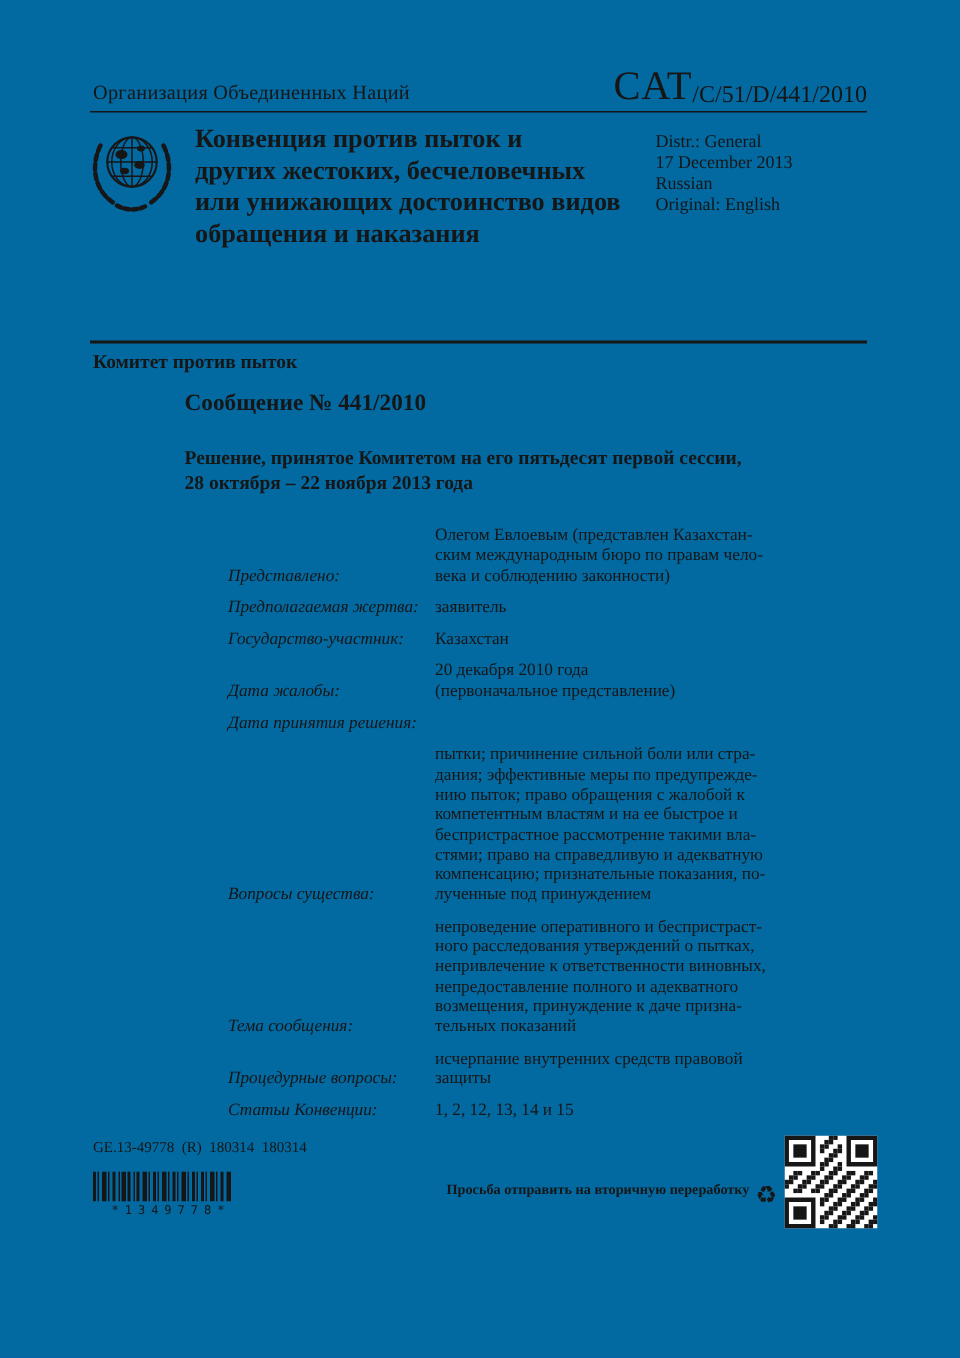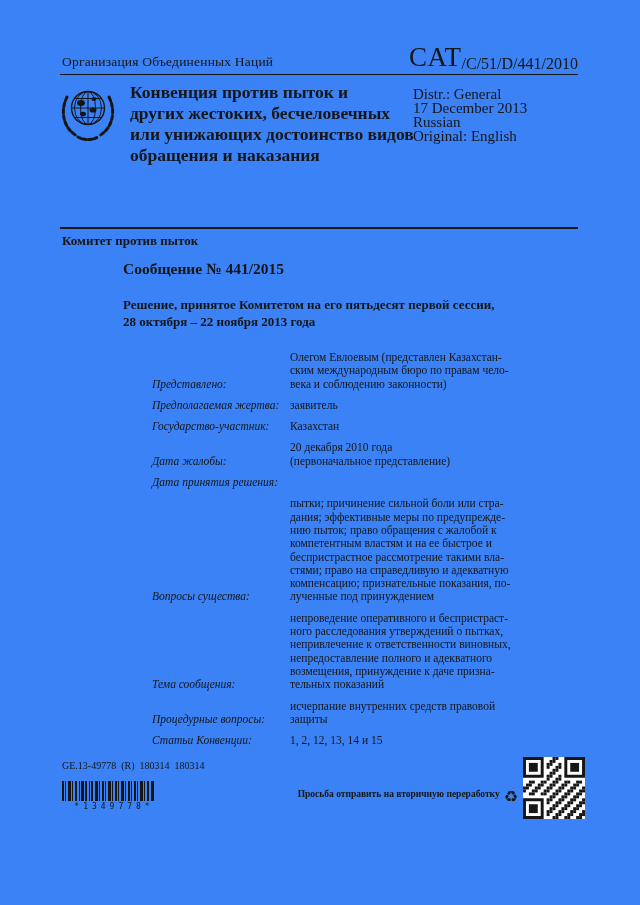--- a/index.html
+++ b/index.html
@@ -1,30 +1,30 @@
 <!DOCTYPE html>
 <html><head>
 <meta charset="utf-8">
 <style>
   html,body{margin:0;padding:0;background:#fff;}
   .page{
-    position:relative;width:640px;height:905px;background:#3b82f6;overflow:hidden;
+    position:relative;width:640px;height:905px;background:#0369a1;overflow:hidden;
     font-family:"Liberation Serif","DejaVu Serif",serif;color:#161616;
   }
   .org-name{position:absolute;left:62px;top:54px;font-size:13.5px;letter-spacing:.2px;}
   .doc-symbol{position:absolute;right:62px;top:42px;display:flex;align-items:flex-end;}
   .doc-symbol .main{font-size:27px;letter-spacing:.5px;}
   .doc-symbol .sub{font-size:16px;}
   .rule-1{position:absolute;left:60px;top:74px;width:518px;height:1px;background:#161616;}
   .emblem{position:absolute;left:54px;top:83px;}
   .masthead-title{
     position:absolute;left:130px;top:82px;font-weight:bold;
     font-size:17.5px;line-height:21px;white-space:pre;
   }
-  .distr{position:absolute;left:413px;top:87px;font-size:15px;line-height:14px;}
+  .distr{position:absolute;left:437px;top:87px;font-size:12px;line-height:14px;}
   .rule-2{position:absolute;left:60px;top:227px;width:518px;height:2px;background:#161616;}
   .committee{position:absolute;left:62px;top:233px;font-weight:bold;font-size:13px;}
   .comm-title{position:absolute;left:123px;top:260px;font-weight:bold;font-size:15.5px;}
   .decision-title{
     position:absolute;left:123px;top:297px;font-weight:bold;
     font-size:13px;line-height:16.5px;white-space:pre;
   }
   .facts{position:absolute;left:152px;top:351px;width:432px;font-size:11.5px;line-height:13.3px;}
   .fact-row{display:flex;margin-bottom:8px;align-items:flex-end;}
   .fact-label{width:138px;flex:none;font-style:italic;}
@@ -87,21 +87,21 @@
   <div class="distr">
     <div>Distr.: General</div>
     <div>17 December 2013</div>
     <div>Russian</div>
     <div>Original: English</div>
   </div>
 
   <div class="rule-2"></div>
 
   <div class="committee">Комитет против пыток</div>
-  <div class="comm-title">Сообщение № 441/2015</div>
+  <div class="comm-title">Сообщение № 441/2010</div>
   <div class="decision-title">Решение, принятое Комитетом на его пятьдесят первой сессии,
 28 октября – 22 ноября 2013 года</div>
 
   <div class="facts">
       <div class="fact-row">
       <div class="fact-label">Представлено:</div>
       <div class="fact-value">Олегом Евлоевым (представлен Казахстан-
 ским международным бюро по правам чело-
 века и соблюдению законности)</div>
     </div>

